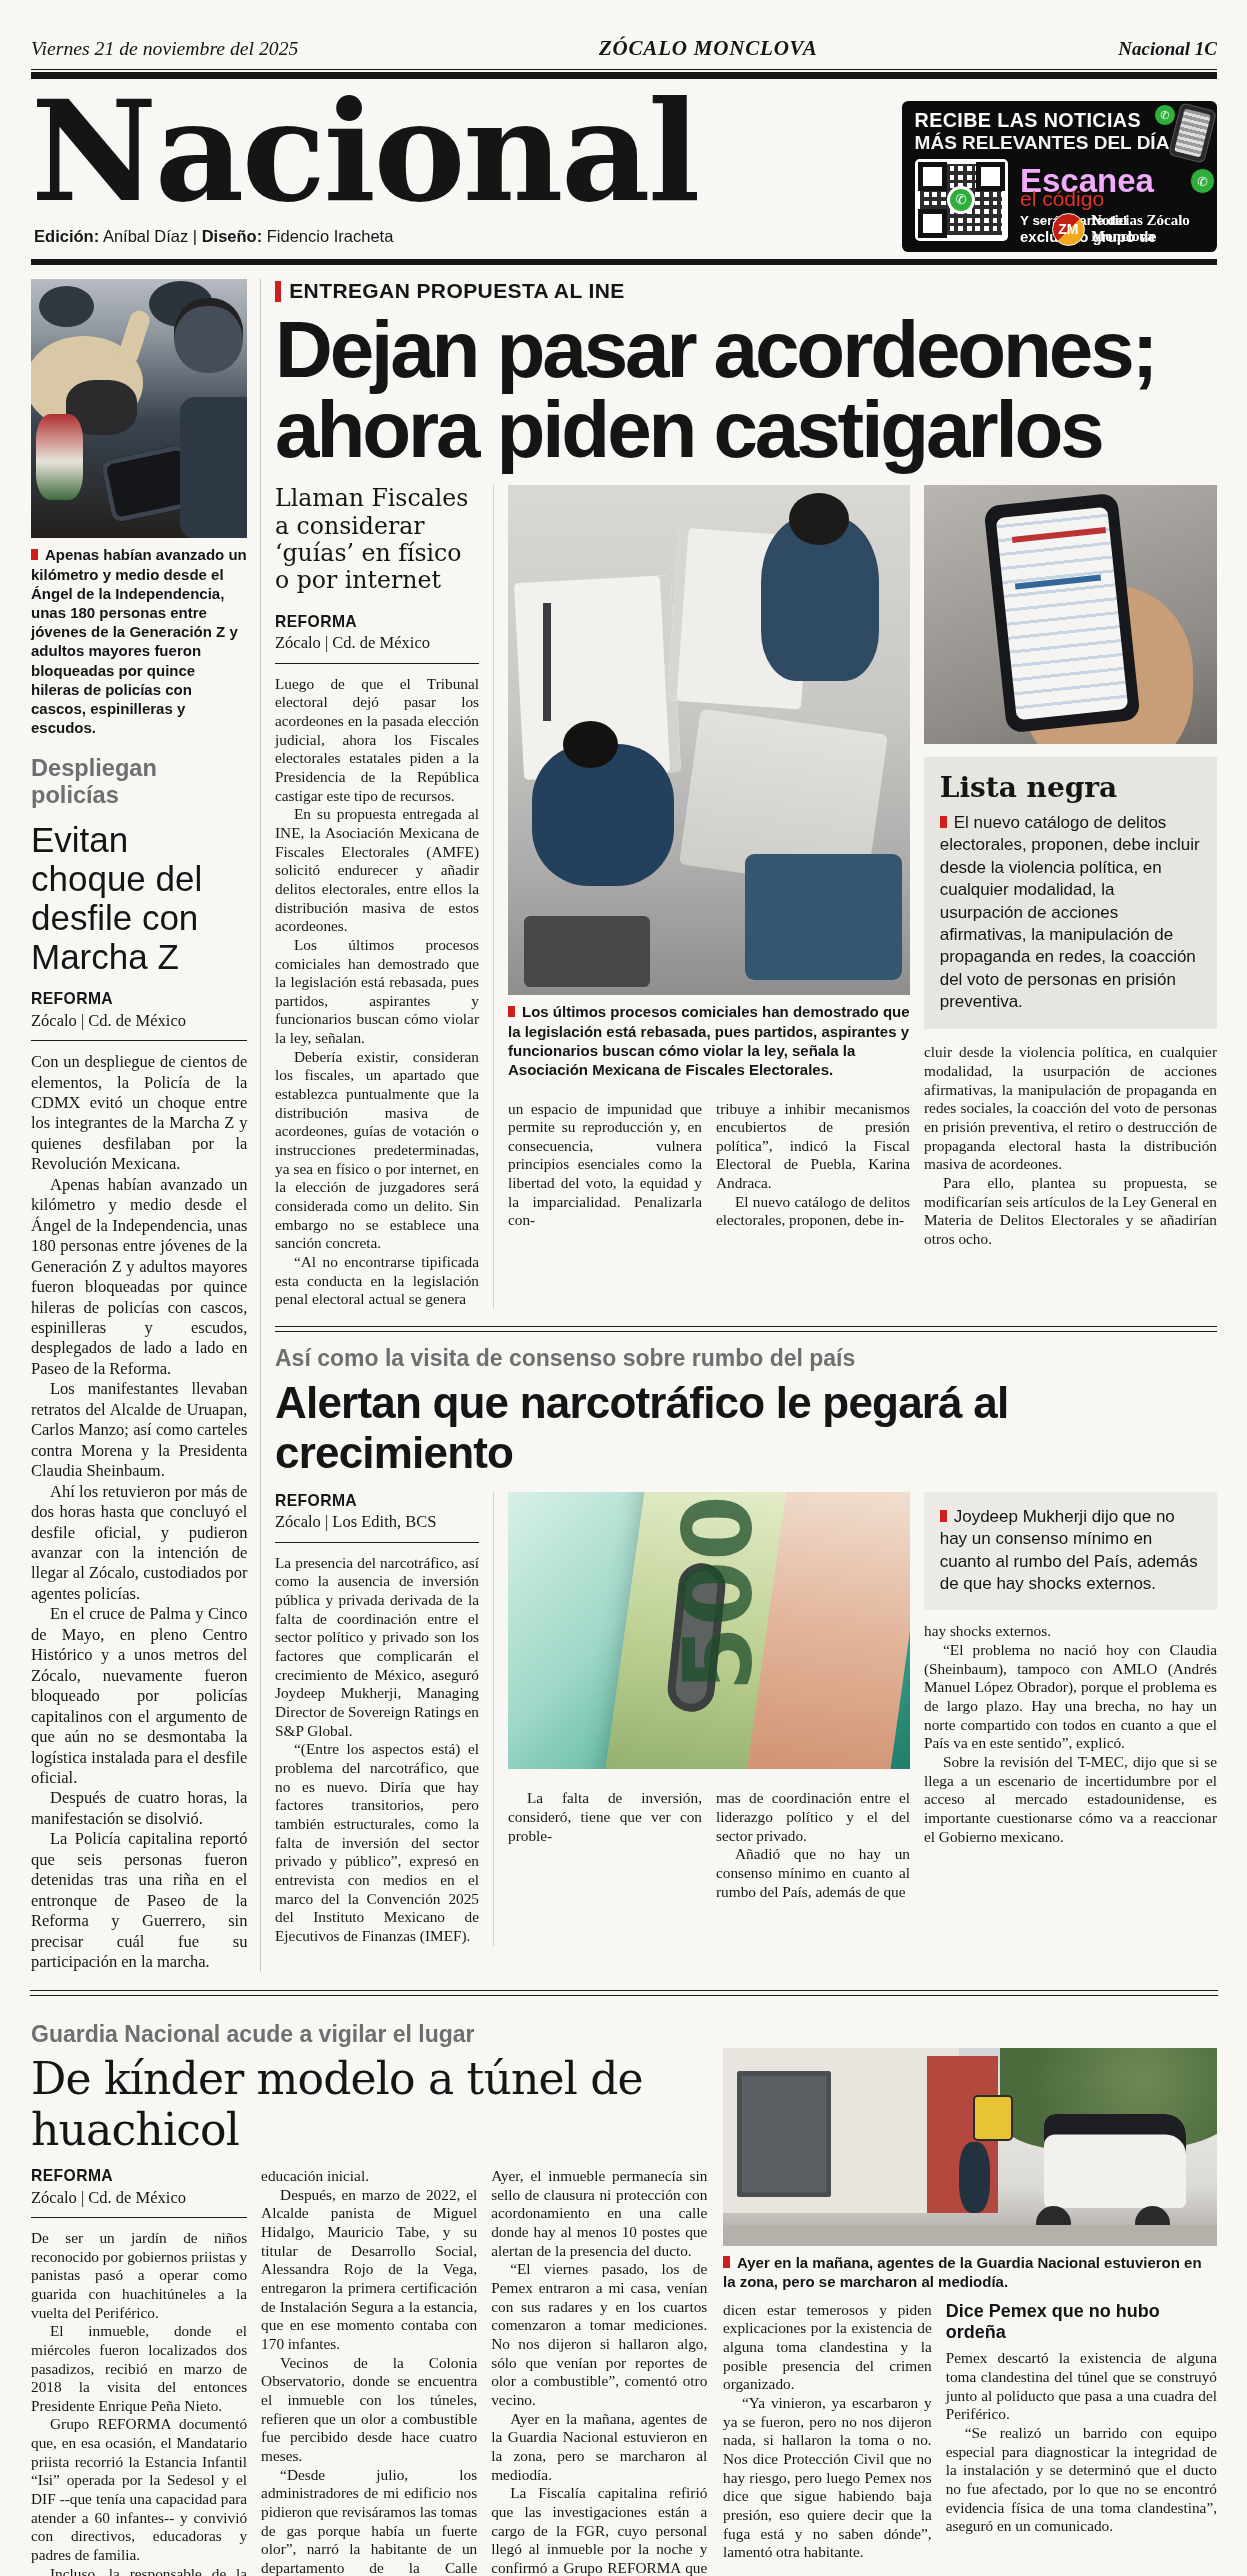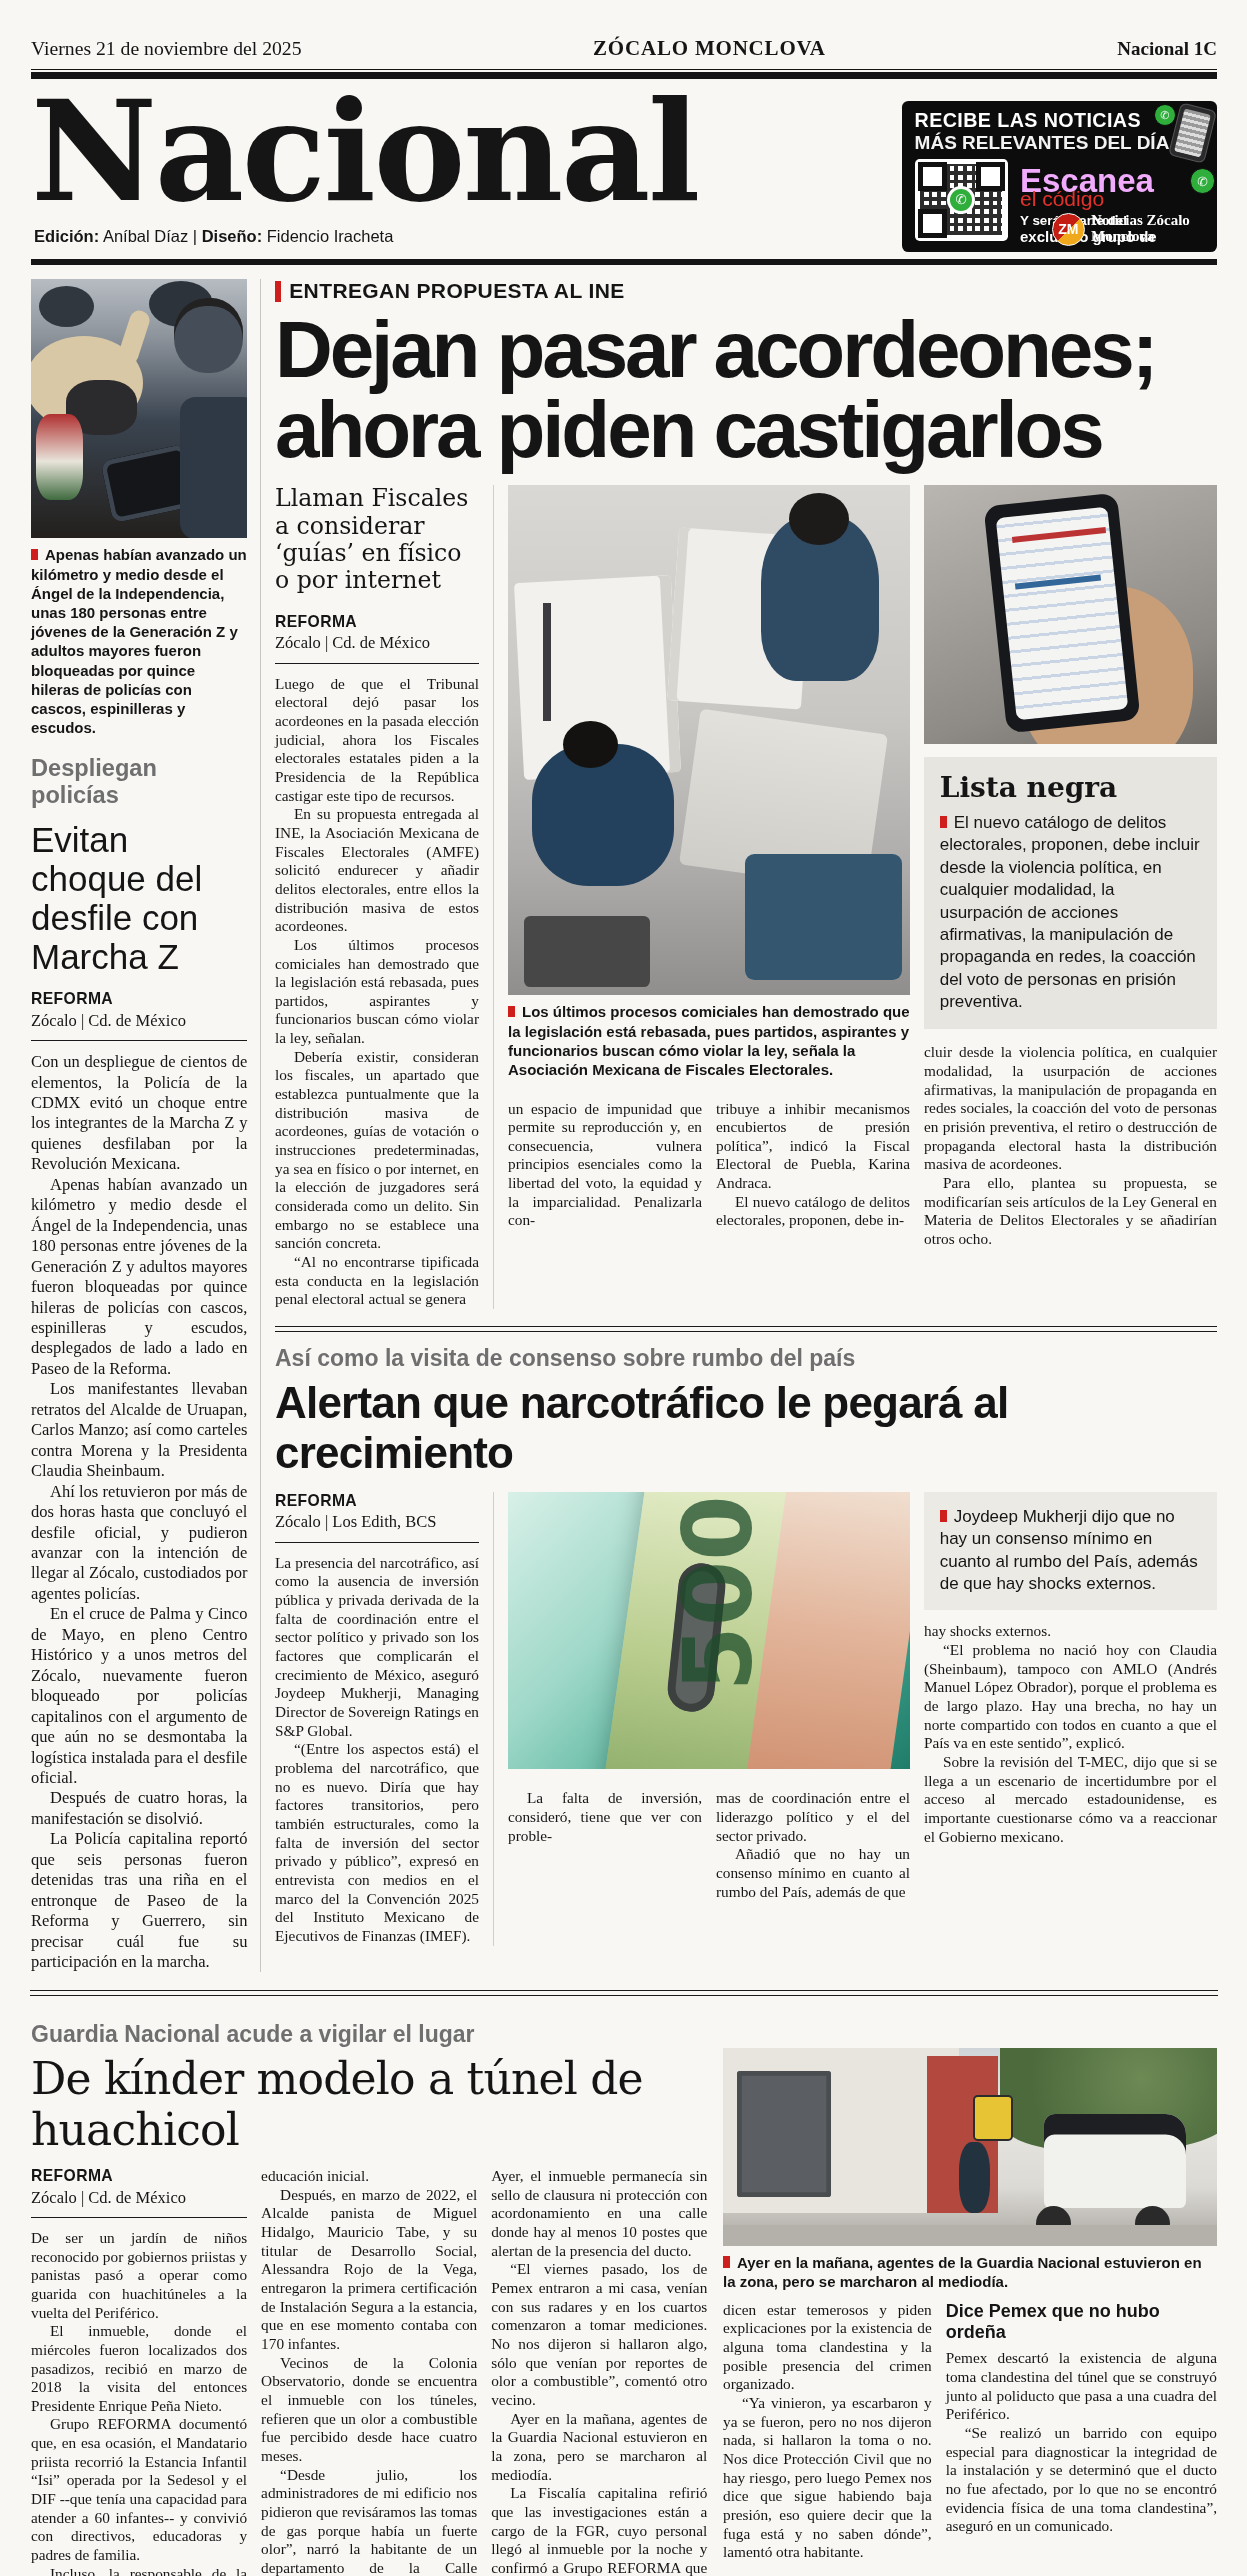--- a/index.html
+++ b/index.html
@@ -1,21 +1,21 @@
 <!DOCTYPE html>
 <html style="font-size:12.6px"><head>
 <meta charset="utf-8">
 <style>
   html,body{margin:0;padding:0;background:#dedcd8;}
   .page{position:relative;width:1248px;height:2576px;margin:0 auto;background:#f8f7f4;color:#151515;
         font-family:"Liberation Serif",serif;overflow:hidden;}
   .pad{padding-left:30px;padding-right:30px;}
 
   
-  .topbar{display:flex;justify-content:space-between;align-items:baseline;padding:36px 31px 7.9px 31px;}
+  .topbar{display:flex;justify-content:space-between;align-items:baseline;padding:36px 31px 7.9px 31px;font-style:italic;}
   .topbar .date{font-size:19.7px;}
   .topbar .brand{font-weight:bold;font-size:21px;letter-spacing:0.8px;}
   .topbar .sect{font-weight:bold;font-size:19px;}
   .rule-thin{border-top:1.6px solid #151515;margin:0 31px;}
   .rule-thick{height:6.3px;background:#151515;margin:2.4px 31px 0 31px;}
 
   
   .masthead{display:flex;justify-content:space-between;padding:5px 31px 0 31px;}
   .mast-title{font-family:"DejaVu Serif",serif;font-weight:bold;font-size:138px;line-height:0.98;letter-spacing:-2.4px;}
   .edition{font-family:"Liberation Sans",sans-serif;font-size:16.5px;margin:7.9px 0 11px 3.1px;}

